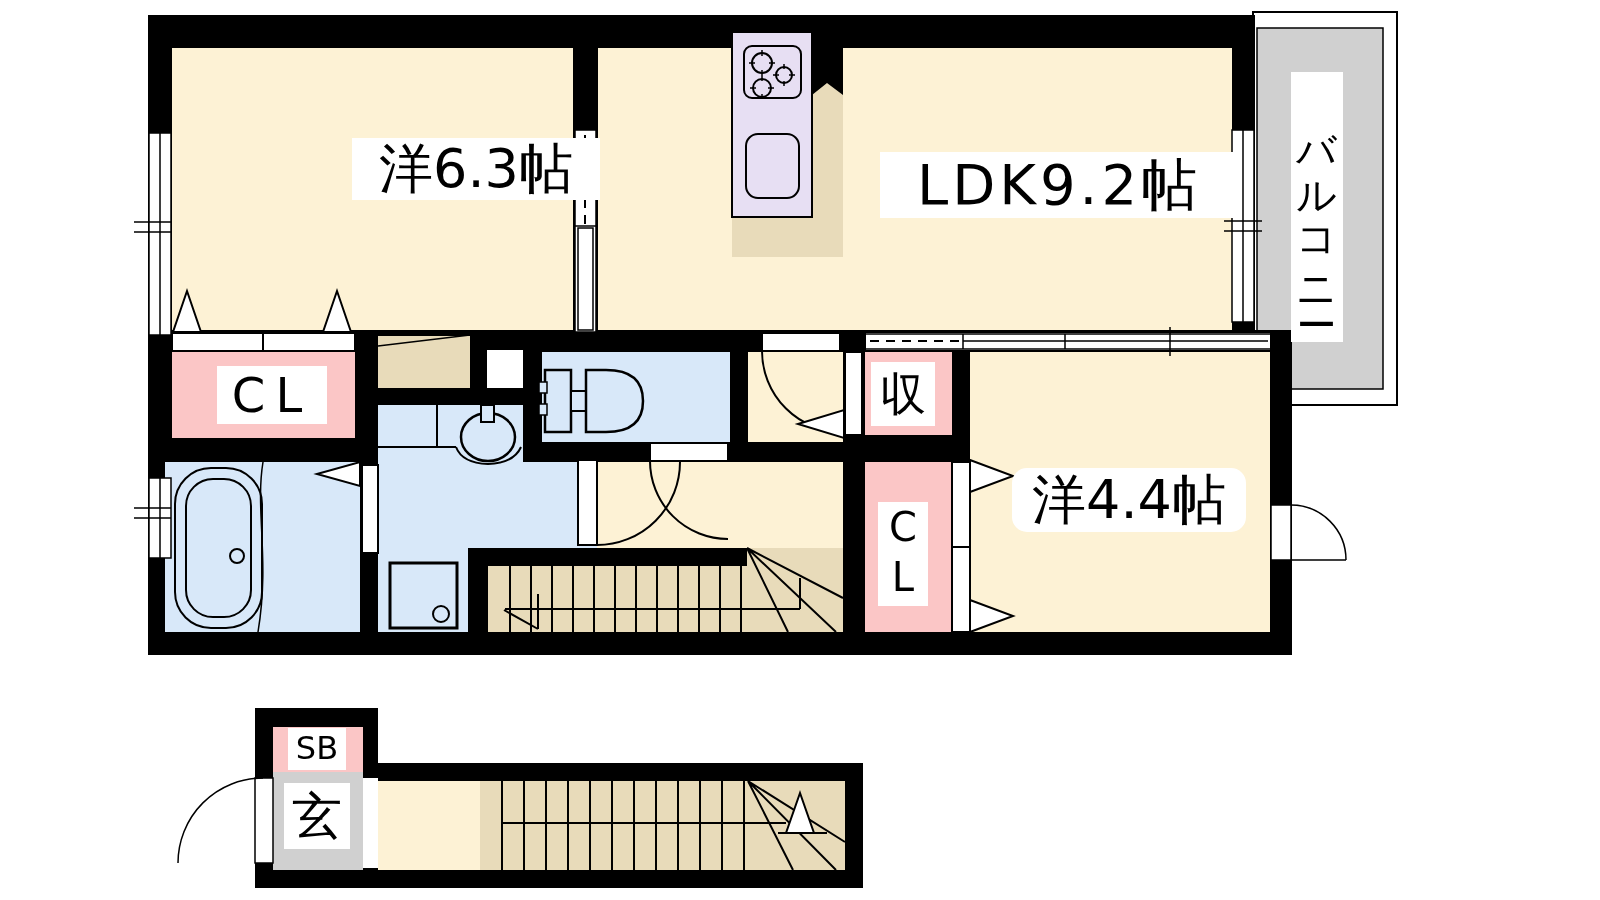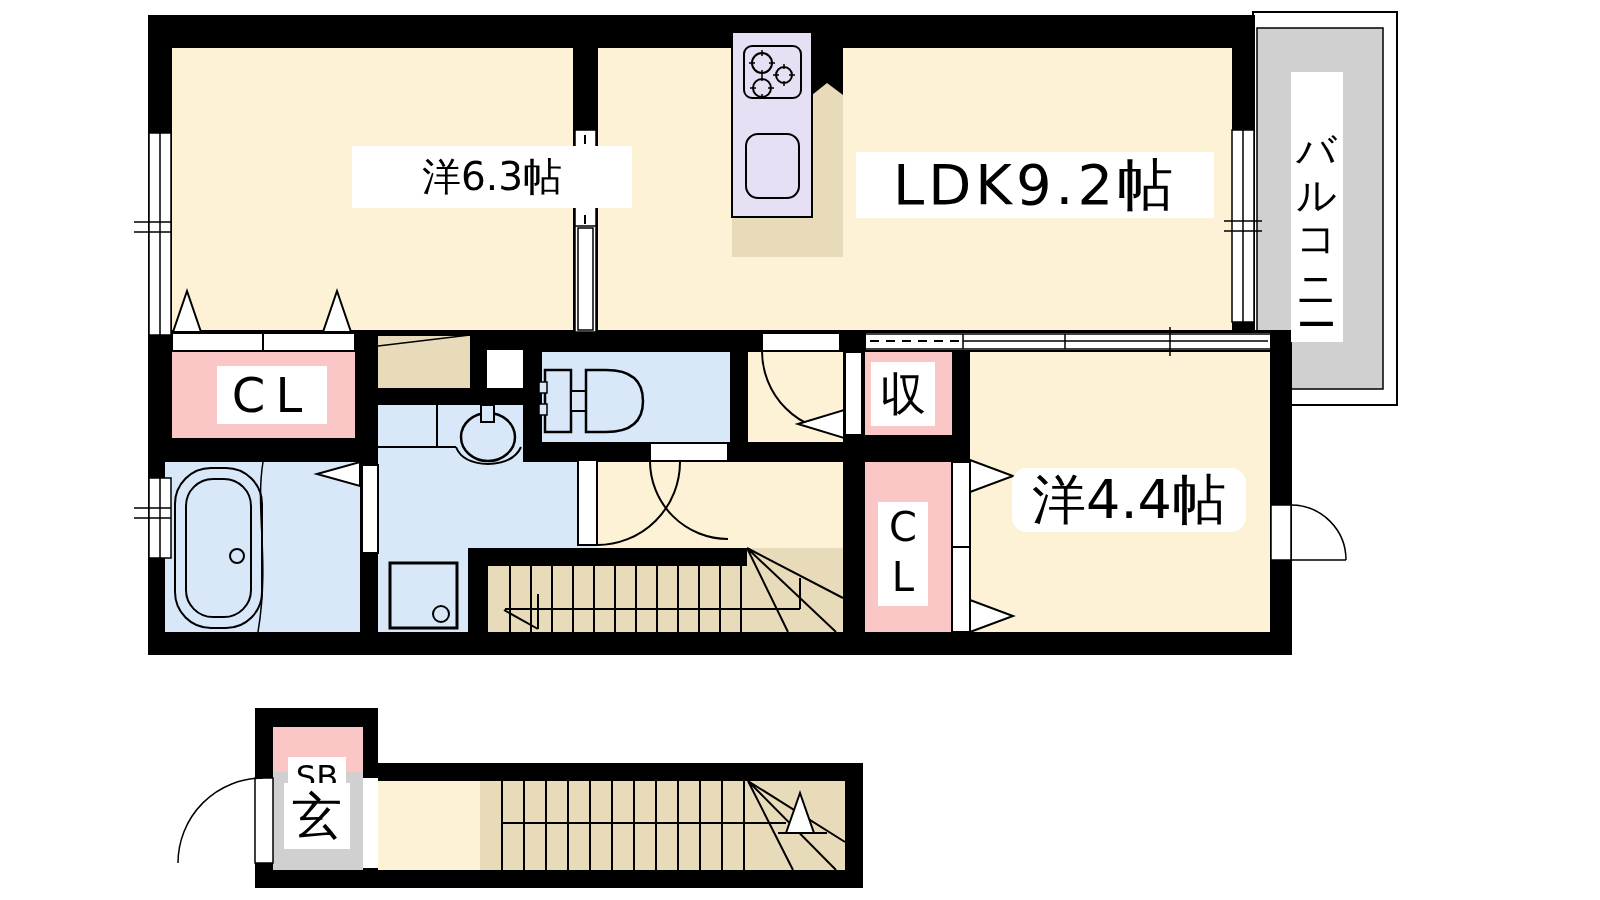--- a/index.html
+++ b/index.html
@@ -209,30 +209,30 @@
     <path class="ln" d="M502 781 V870 M524 781 V870 M546 781 V870 M568 781 V870 M590 781 V870
                         M612 781 V870 M634 781 V870 M656 781 V870 M678 781 V870 M700 781 V870
                         M722 781 V870 M744 781 V870"></path>
     <path class="ln" d="M748 781 L793 870 M748 781 L836 870 M748 781 L845 842"></path>
     <path class="ln" d="M503 823 H786"></path>
     <polygon class="whs" points="800,793 786,833 814,833"></polygon>
     <path class="ln" d="M778 833 H827"></path>
   </g>
 </svg>
 
-  <div class="lbl" style="left:352px;top:146px;width:280px;height:62px;font-size:39px;">洋6.3帖</div>
-
-  <div class="lbl" style="left:856px;top:152px;width:358px;height:66px;font-size:56px;letter-spacing:4px;">LDK9.2帖</div>
+  <div class="lbl" style="left:352px;top:138px;width:248px;height:62px;font-size:54px;">洋6.3帖</div>
+
+  <div class="lbl" style="left:880px;top:152px;width:358px;height:66px;font-size:56px;letter-spacing:4px;">LDK9.2帖</div>
 
   <div class="lbl" style="left:1012px;top:468px;width:234px;height:64px;font-size:54px;border-radius:15px;">洋4.4帖</div>
 
   <div class="lbl" style="left:217px;top:366px;width:110px;height:58px;font-size:48px;letter-spacing:10px;">CL</div>
 
   <div class="lbl" style="left:871px;top:362px;width:64px;height:64px;font-size:46px;">収</div>
 
   <div class="lbl vert" style="left:878px;top:502px;width:50px;height:104px;font-size:40px;">CL</div>
 
   <div class="lbl vert" style="left:1291px;top:72px;width:52px;height:270px;font-size:40px;">バルコニー</div>
 
-  <div class="lbl" style="left:288px;top:757px;width:58px;height:42px;font-size:32px;">SB</div>
+  <div class="lbl" style="left:288px;top:728px;width:58px;height:42px;font-size:32px;">SB</div>
 
   <div class="lbl" style="left:284px;top:783px;width:66px;height:66px;font-size:50px;">玄</div>
 </div>
 
 </body></html>

